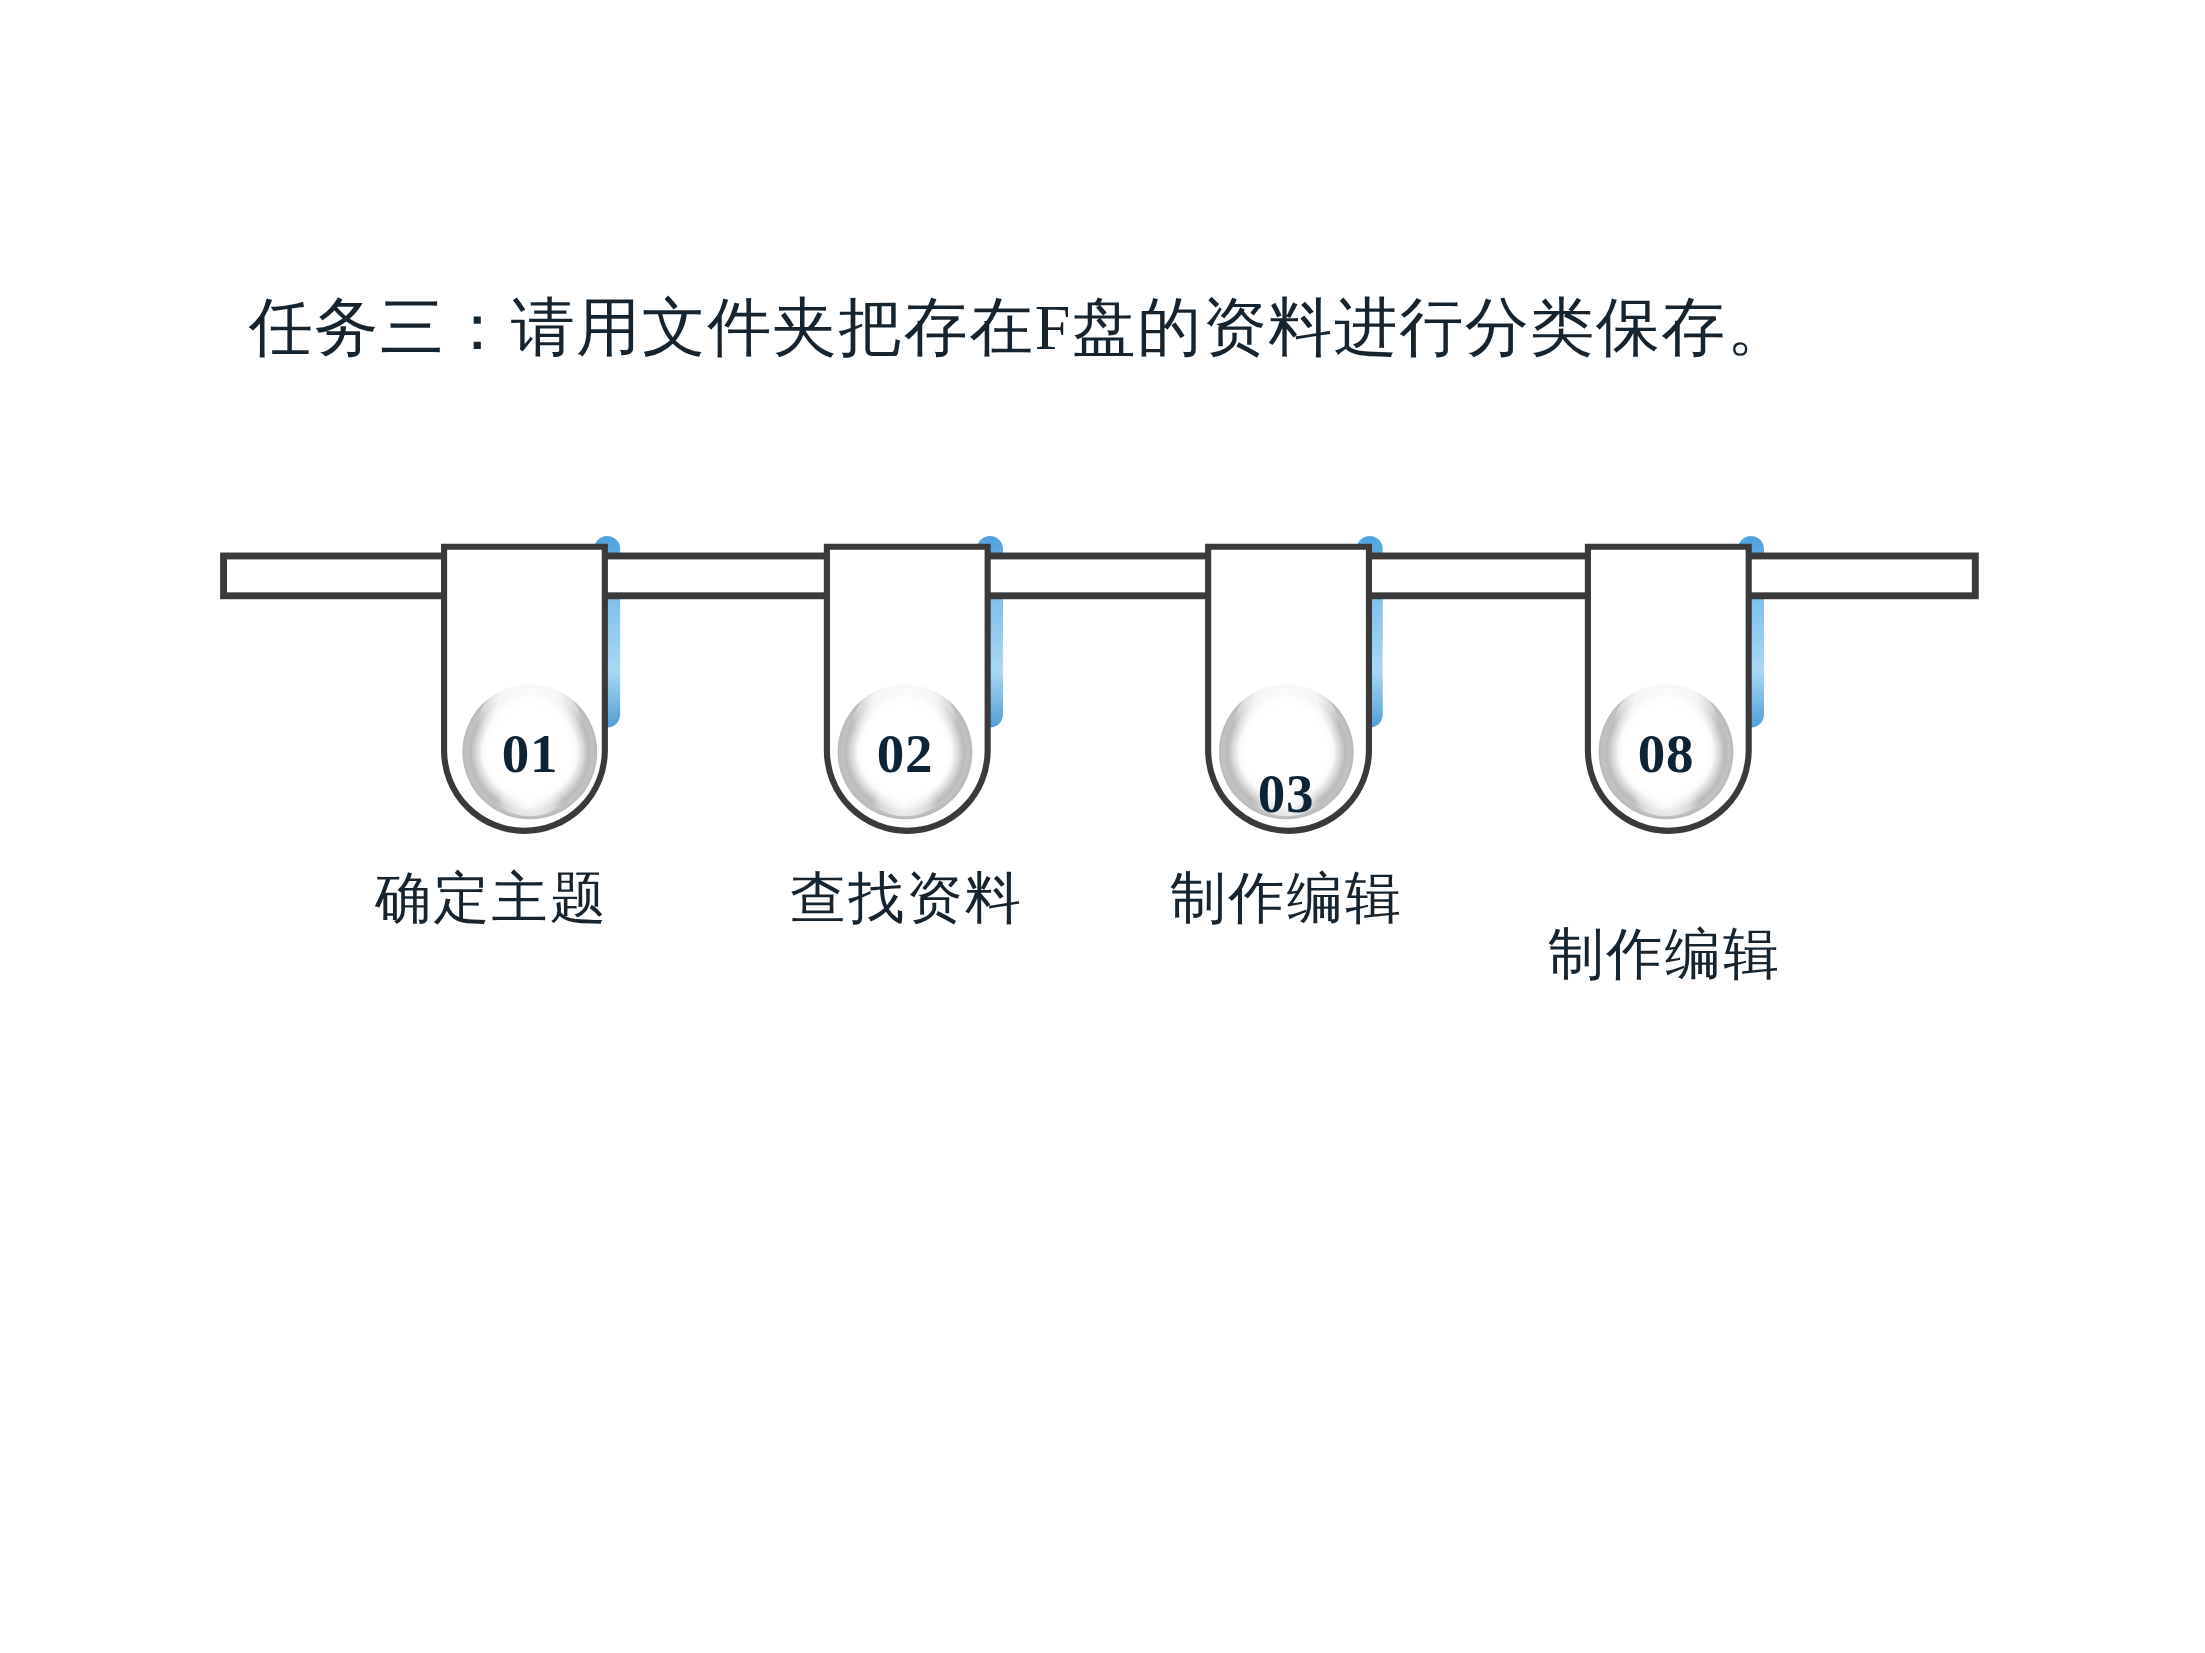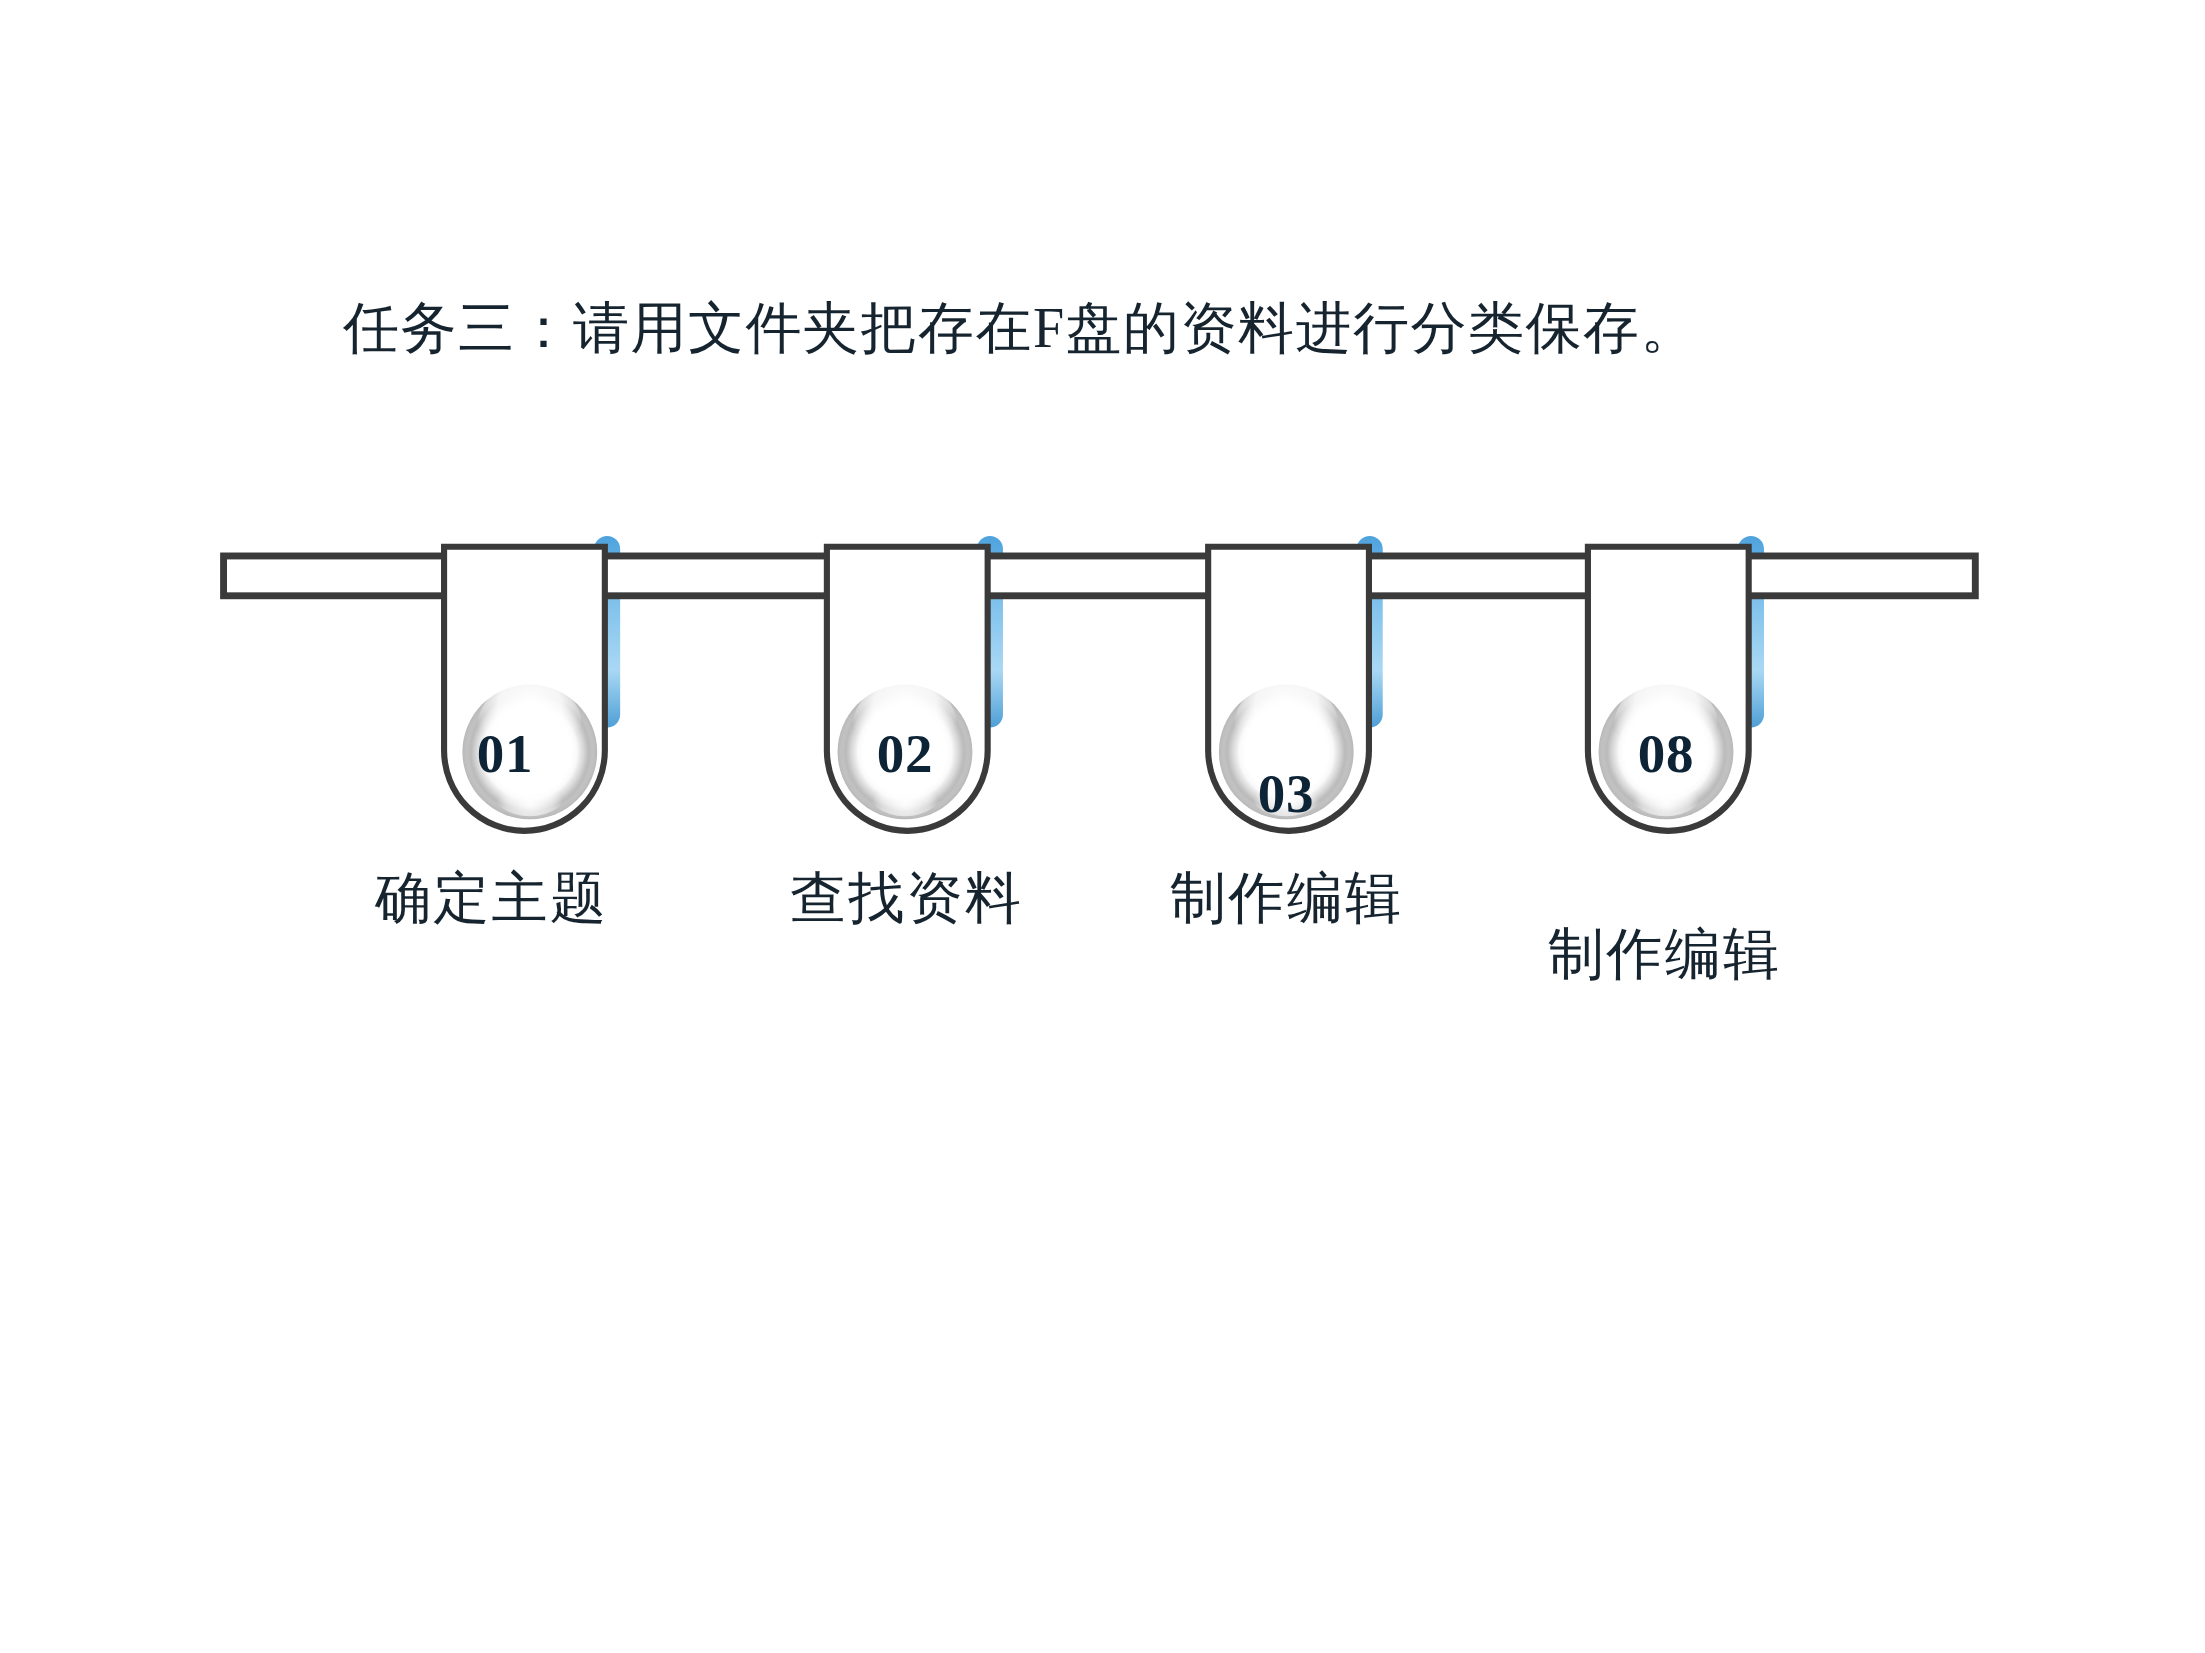--- a/index.html
+++ b/index.html
@@ -16,21 +16,21 @@
   }
 
   
   .slide-title {
     position: absolute;
     left: 0;
     top: 282px;
     width: 2041px;
     text-align: center;
     font-family: "Liberation Serif", "DejaVu Serif", serif;
-    font-size: 56px;
+    font-size: 64px;
     line-height: 92px;
     letter-spacing: 1.5px;
     color: #16242f;
     white-space: nowrap;
   }
 
   
   .diagram {
     position: absolute;
     left: 0;
@@ -158,21 +158,21 @@
       <g>
         <circle cx="2176" cy="982" r="88" fill="url(#pearlRing)"></circle>
         <circle cx="2176" cy="982" r="88" fill="url(#pearlOuterShade)"></circle>
         <ellipse cx="2176" cy="948" rx="68" ry="60" fill="url(#pearlTopGloss)"></ellipse>
         <ellipse cx="2176" cy="1028" rx="52" ry="38" fill="url(#pearlBottomGloss)"></ellipse>
       </g>
     </g>
   </svg>
 </div>
 
-<div class="step-number" style="left:440px;  top:726px;">01</div>
+<div class="step-number" style="left:465px;  top:726px;">01</div>
 <div class="step-number" style="left:840px; top:726px;">02</div>
 <div class="step-number" style="left:1221px; top:726px;margin-top:40px;">03</div>
 <div class="step-number" style="left:1601px; top:726px;">08</div>
 
 <div class="step-label" style="left:375px;  top:873px;">确定主题</div>
 <div class="step-label" style="left:790px; top:873px;">查找资料</div>
 <div class="step-label" style="left:1170px; top:873px;">制作编辑</div>
 <div class="step-label" style="left:1548px; top:896px;margin-top:33px;">制作编辑</div>
 
 

